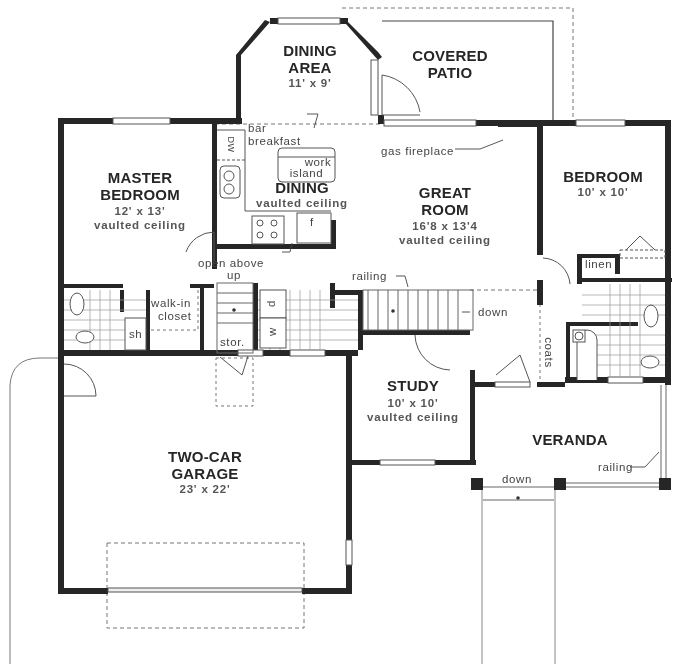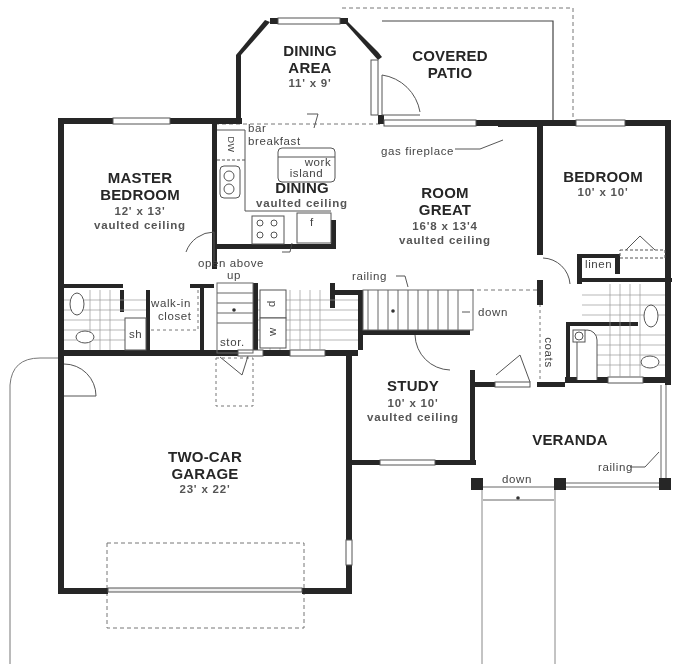--- a/index.html
+++ b/index.html
@@ -212,22 +212,22 @@
   <div class="dim" style="margin-top:1px;">12' x 13'</div>
   <div class="dim">vaulted ceiling</div>
 </div>
 
 <div class="lbl rn" style="left:247px; top:179px; width:110px;">
   <div>DINING</div>
   <div class="dim">vaulted ceiling</div>
 </div>
 
 <div class="lbl rn" style="left:385px; top:184px; width:120px;">
+  <div>GREAT</div>
   <div>ROOM</div>
-  <div>GREAT</div>
   <div class="dim" style="margin-top:1px;">16'8 x 13'4</div>
   <div class="dim">vaulted ceiling</div>
 </div>
 
 <div class="lbl rn" style="left:553px; top:168px; width:100px;">
   <div>BEDROOM</div>
   <div class="dim">10' x 10'</div>
 </div>
 
 <div class="lbl rn" style="left:358px; top:377px; width:110px;">

